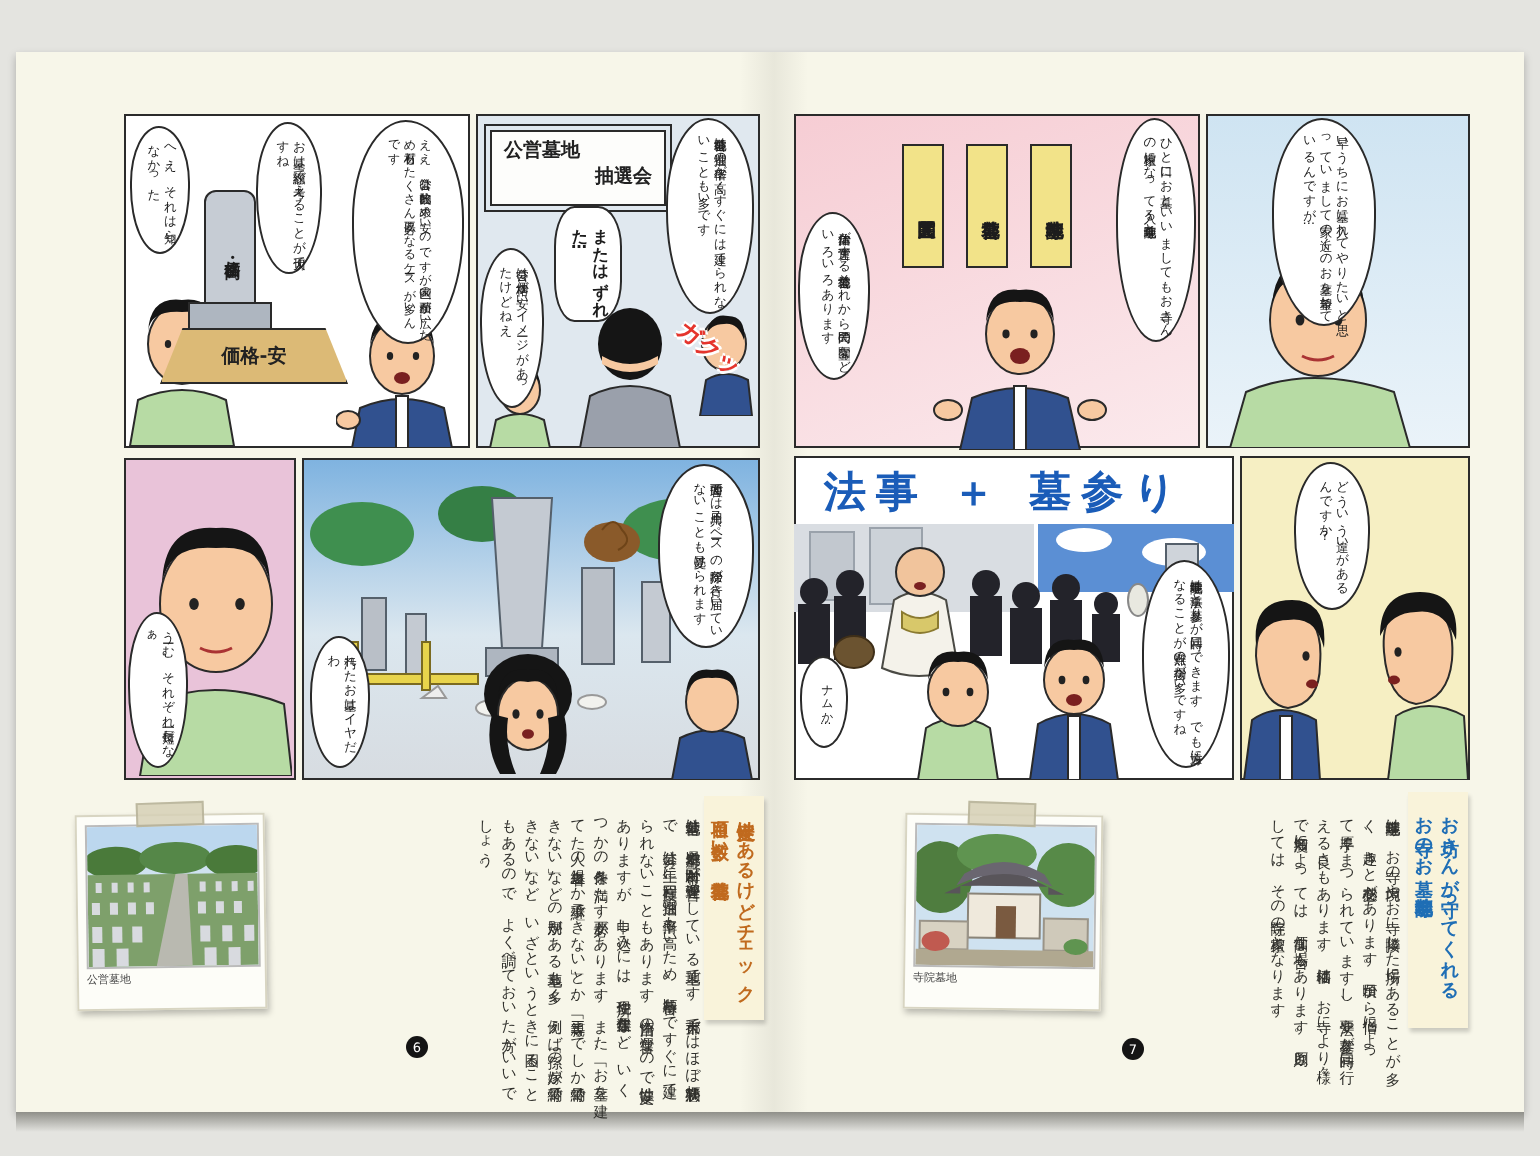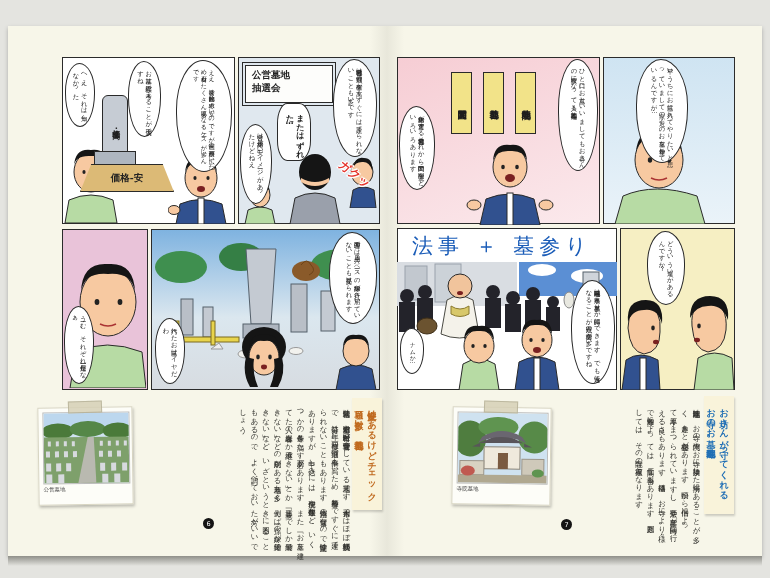--- a/index.html
+++ b/index.html
@@ -42,21 +42,21 @@
   .sign .vt{font-size:9px;font-weight:bold;}
   .board{
     position:absolute;background:#fdfdfb;border:1.5px solid #2a2a2a;outline:1.5px solid #2a2a2a;outline-offset:2px;
     z-index:4;padding:3px 6px;box-sizing:border-box;font-weight:bold;color:#222;
   }
   .sfx{
     position:absolute;z-index:7;font-weight:bold;color:#e5342c;
     text-shadow:1px 1px 0 #fff,-1px -1px 0 #fff,1px -1px 0 #fff,-1px 1px 0 #fff;
   }
   .banner{
-    position:absolute;z-index:5;color:#1a5cb8;font-weight:normal;
+    position:absolute;z-index:5;color:#1a5cb8;font-weight:bold;
     font-size:21px;letter-spacing:5px;white-space:nowrap;
   }
   .photo{
     position:absolute;background:#fdfdf8;border:1px solid #d8d5c2;
     box-shadow:1px 2px 3px rgba(0,0,0,.25);padding:4px;box-sizing:border-box;z-index:3;
   }
   .photo .pic{display:block;border:1px solid #bbb;}
   .photo .cap{font-size:5.5px;color:#444;margin-top:2px;}
   .tape{
     position:absolute;background:rgba(214,208,182,.85);border:1px solid rgba(160,155,130,.5);
@@ -158,21 +158,21 @@
 </div>
 <div class="figure" style="left:348px;top:150px;">
   <svg width="30" height="58" viewBox="0 0 30 58">
     <path d="M2 58 L5 40 Q15 34 26 40 L28 58 Z" fill="#31518f" stroke="#2a2a2a"></path>
     <ellipse cx="14" cy="22" rx="11" ry="13" fill="#f7c9a1" stroke="#2a2a2a"></ellipse>
     <path d="M5 18 Q7 6 16 8 Q25 8 24 20 Q21 11 14 12 Q7 12 5 18 Z" fill="#151515"></path>
   </svg>
 </div>
 <div class="board" style="left:245px;top:65px;width:88px;height:38px;">
   <div style="font-size:9.5px;">公営墓地</div>
-  <div style="font-size:9.5px;">抽選会</div>
+  <div style="font-size:9.5px;text-align:right;">抽選会</div>
 </div>
 <div class="bubble" style="left:333px;top:59px;width:44px;height:98px;">
   <div class="vt">公営墓地は抽選の倍率が高くすぐには建てられないことも多いです</div>
 </div>
 <div class="bubble" style="left:277px;top:103px;width:34px;height:58px;border-radius:30% 35% 35% 30%/35%;">
   <div class="vt" style="font-size:8px;font-weight:bold;">またはずれた…</div>
 </div>
 <div class="bubble" style="left:240px;top:124px;width:32px;height:80px;">
   <div class="vt">公営は価格が安いイメージがあったけどねえ</div>
 </div>

